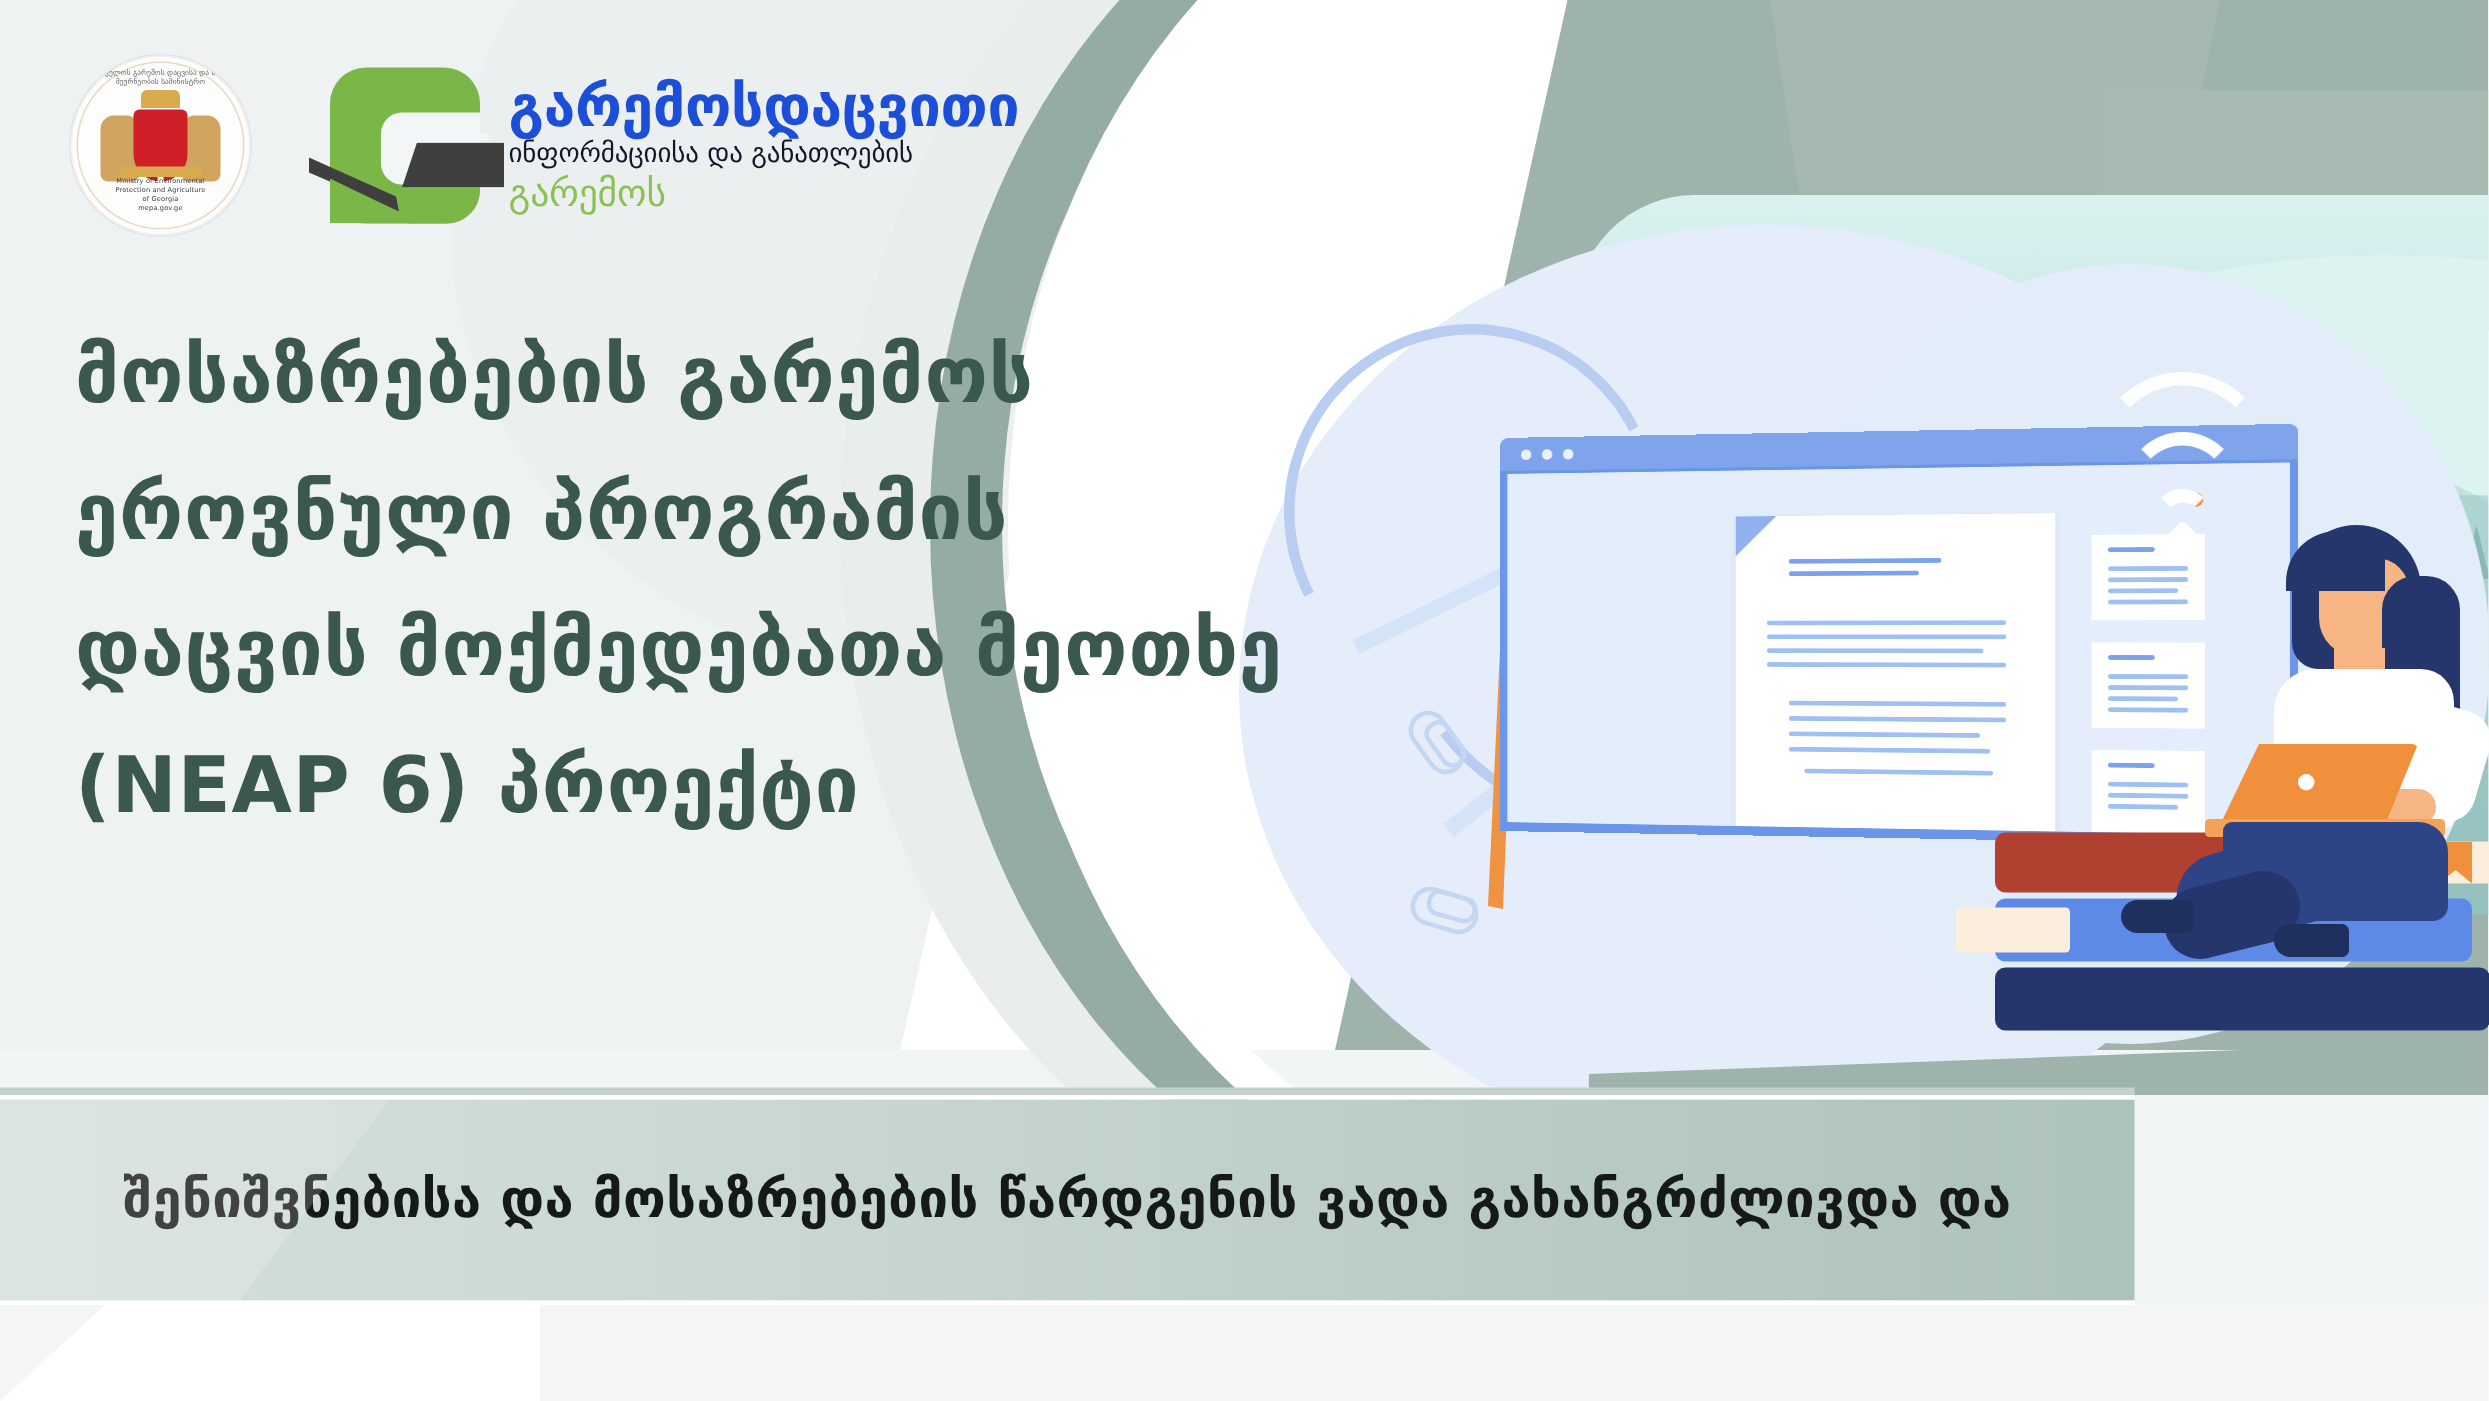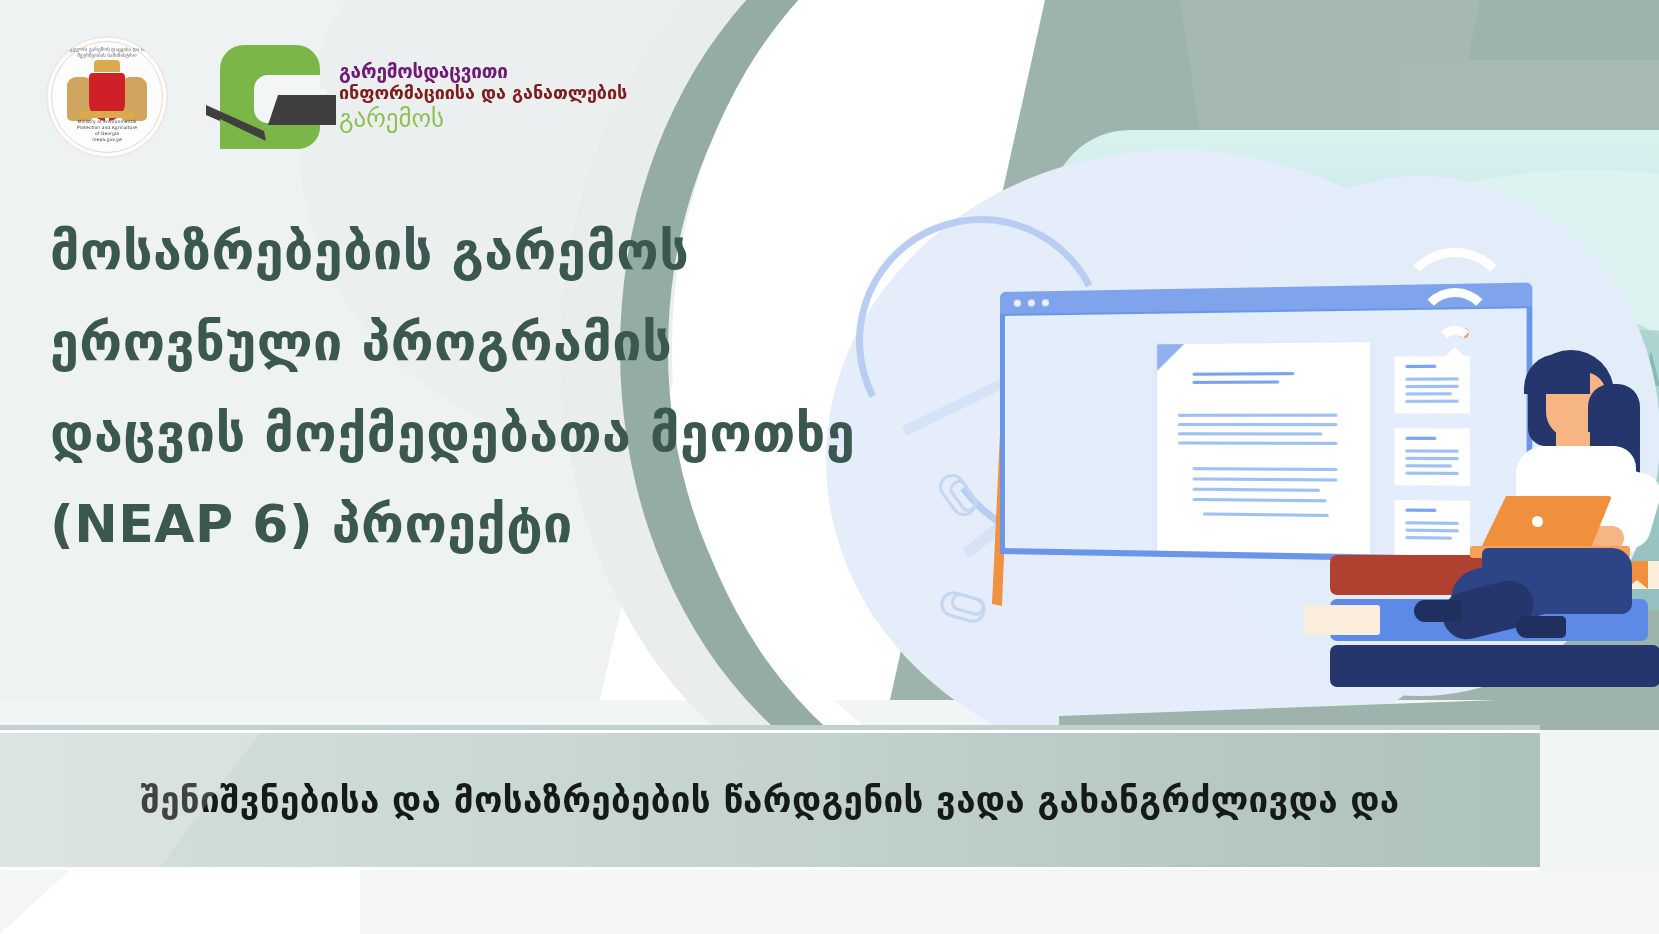--- a/index.html
+++ b/index.html
@@ -290,39 +290,39 @@
   .lm-book-g {
     position:absolute; left:6px; top:74px; width:54px; height:30px;
     background:#7ab648;
     clip-path: polygon(0 0, 54px 26px, 54px 30px, 0 30px);
   }
   .lm-book-g2 {
     position:absolute; left:58px; top:80px; width:48px; height:24px;
     background:#7ab648; border-radius:0 0 22px 0;
   }
   .logo2-text { display:flex; flex-direction:column; gap:1px; }
-  .l2-line1 { font-size:19px; font-weight:700; color:#701a75; letter-spacing:-.2px; line-height:1.05;}
-  .l2-line2 { font-size:18px; font-weight:700; color:#7f1d1d; letter-spacing:-.1px; line-height:1.15;}
+  .l2-line1 { font-size:38px; font-weight:700; color:#1d4ed8; letter-spacing:-.2px; line-height:1.05;}
+  .l2-line2 { font-size:18px; font-weight:400; color:#0f172a; letter-spacing:-.1px; line-height:1.15;}
   .l2-line3 { font-size:25px; font-weight:400; color:#8cc152; letter-spacing:-.1px; line-height:1.1;}
 
   .headline {
     position:absolute; left:50px; top:206px;
     width: 720px;
     color:#3a5750;
     font-size:52px;
     font-weight:700;
     line-height:91px;
     letter-spacing:.5px;
   }
   .headline .hl { display:block; white-space:nowrap; }
 
   
   .banner {
     position:absolute; left:0; bottom:64px;
-    width:1540px; height:140px;
+    width:1423px; height:140px;
     background: linear-gradient(90deg,#d3dedb 0%, #cbd9d5 32%, #adc1bd 100%);
     border-top:3px solid #ffffff;
     border-bottom:3px solid #ffffff;
     display:flex; flex-direction:column; align-items:center; justify-content:center;
     gap:2px;
   }
   .banner-edge-top { position:absolute; left:0; top:-8px; width:100%; height:5px; background:#c3d1cd;}
   .banner-edge-bot { position:absolute; left:0; bottom:-8px; width:100%; height:5px; background:#c3d1cd;}
   .banner-line {
     font-size:35px; font-weight:700; color:#16191a;

